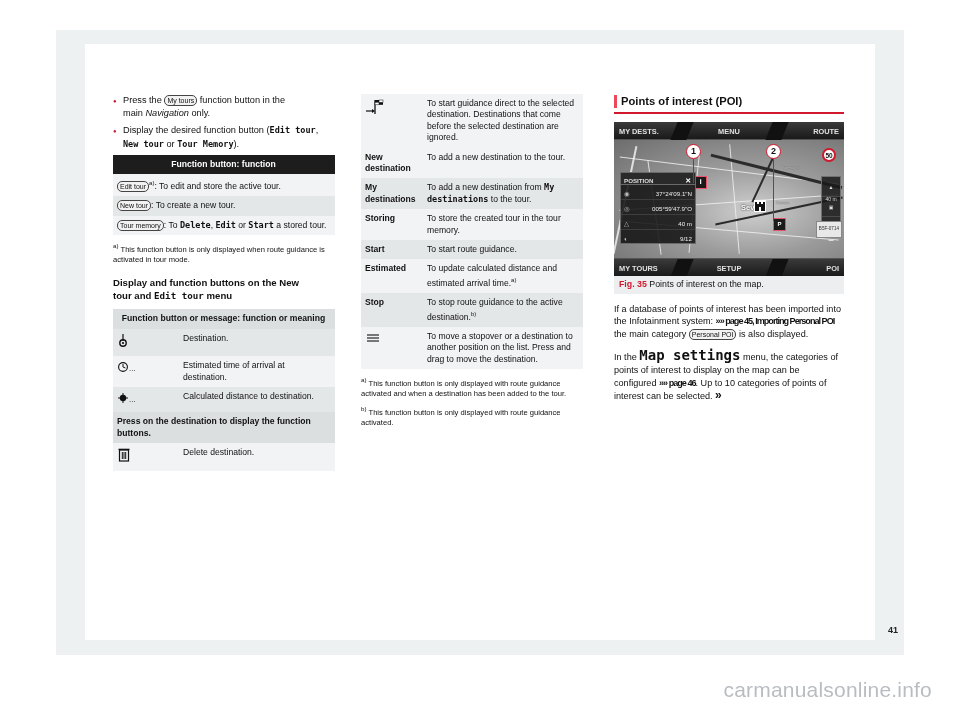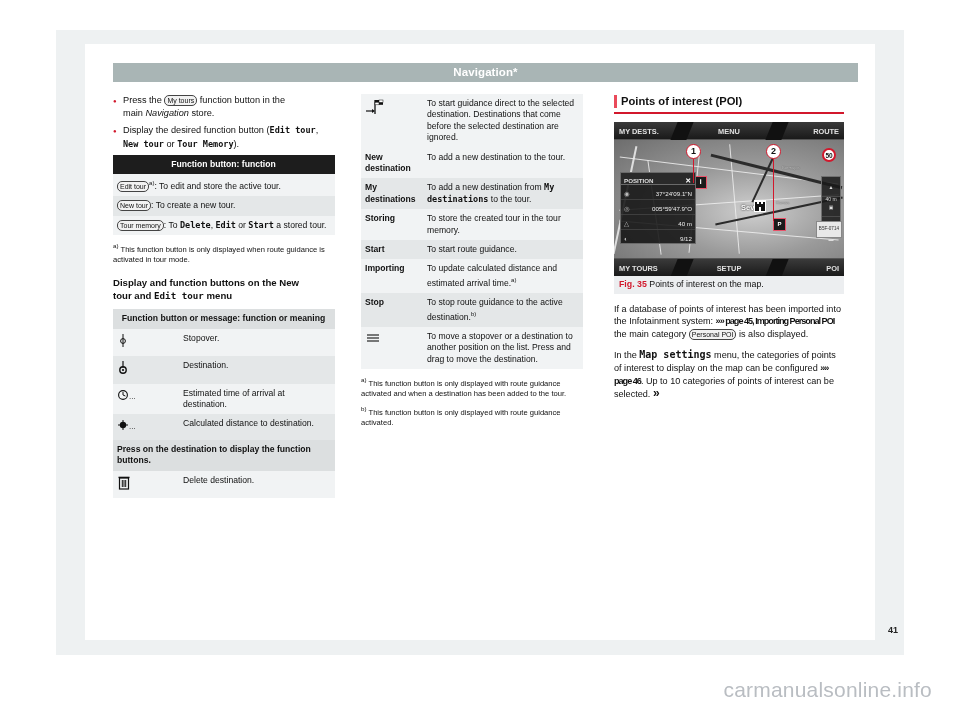--- a/index.html
+++ b/index.html
@@ -256,29 +256,28 @@
     border:1px solid #888;
   }
 </style>
 </head>
 <body>
 
 <div class="page-wrap">
   <div class="page-outer"></div>
   <div class="page-sheet"></div>
 
-  <div class="header-bar">Navigation*</div>
 
   <div class="columns">
 
     <div class="col col-1">
 
       <div class="bullet-line">
         <span>Press the </span><span class="fnbtn">My tours</span><span> function button in the</span><br>
-        <span>main </span><span class="ital">Navigation</span><span> store.</span>
+        <span>main </span><span class="ital">Navigation</span><span> only.</span>
       </div>
 
       <div class="bullet-line">
         <span>Display the desired function button (</span><span class="mono">Edit tour</span><span>, </span><span class="mono">New tour</span><span> or </span><span class="mono">Tour Memory</span><span>).</span>
       </div>
 
 
       <table class="tbl">
         <tbody>
             <tr class="thead-dark">
@@ -303,29 +302,20 @@
 
       <h2 class="sec">
         <span>Display and function buttons on the New</span><br>
         <span>tour and </span><span class="mono" style="font-size:9.2px">Edit tour</span><span> menu</span>
       </h2>
 
       <table class="tbl">
         <tbody>
             <tr class="thead-grey">
           <th colspan="2">Function button or message: function or meaning</th>
-        </tr>
-        <tr class="row-a">
-          <td class="cell-icon">
-            <svg width="12" height="16" viewBox="0 0 12 16">
-              <line x1="6" y1="1" x2="6" y2="14" stroke="#111" stroke-width="1"></line>
-              <circle cx="6" cy="8" r="2.4" fill="none" stroke="#111" stroke-width="1"></circle>
-            </svg>
-          </td>
-          <td>Stopover.</td>
         </tr>
         <tr class="row-b">
           <td class="cell-icon">
             <svg width="12" height="16" viewBox="0 0 12 16">
               <line x1="6" y1="1" x2="6" y2="8" stroke="#111" stroke-width="1.2"></line>
               <circle cx="6" cy="10" r="3.2" fill="none" stroke="#111" stroke-width="1.4"></circle>
               <circle cx="6" cy="10" r="1.1" fill="#111"></circle>
             </svg>
           </td>
           <td>Destination.</td>
@@ -398,21 +388,21 @@
         </tr>
         <tr class="row-a">
           <td class="cell-label">Storing</td>
           <td>To store the created tour in the tour memory.</td>
         </tr>
         <tr class="row-b">
           <td class="cell-label">Start</td>
           <td>To start route guidance.</td>
         </tr>
         <tr class="row-a">
-          <td class="cell-label">Importing</td>
+          <td class="cell-label">Estimated</td>
           <td><span>To update calculated distance and estimated arrival time.</span><sup style="font-size:6px">a)</sup></td>
         </tr>
         <tr class="row-b">
           <td class="cell-label">Stop</td>
           <td><span>To stop route guidance to the active destination.</span><sup style="font-size:6px">b)</sup></td>
         </tr>
         <tr class="row-a">
           <td class="cell-label" style="text-align:left">
             <svg width="16" height="14" viewBox="0 0 16 14">
               <line x1="2" y1="4" x2="14" y2="4" stroke="#111" stroke-width="1.1"></line>
@@ -534,21 +524,21 @@
           <span class="captxt">Points of interest on the map.</span>
         </div>
       </div>
 
 
       <p class="body-p">
         <span>If a database of points of interest has been imported into the Infotainment system: </span><span class="bold chev">»» page 45, Importing Personal POI</span><span> the main category </span><span class="fnbtn">Personal POI</span><span> is also displayed.</span>
       </p>
 
       <p class="body-p">
-        <span>In the </span><span class="mono" style="font-size:10px">Map settings</span><span> menu, the categories of points of interest to display on the map can be configured </span><span class="bold chev">»» page 46</span><span>. Up to 10 categories of points of interest can be selected.</span>
+        <span>In the </span><span class="mono" style="font-size:14px">Map settings</span><span> menu, the categories of points of interest to display on the map can be configured </span><span class="bold chev">»» page 46</span><span>. Up to 10 categories of points of interest can be selected.</span>
         <span class="bold" style="font-size:12px">»</span>
       </p>
     </div>
 
   </div>
 
   <div class="pagenum">41</div>
   <div class="watermark">carmanualsonline.info</div>
 </div>
 

